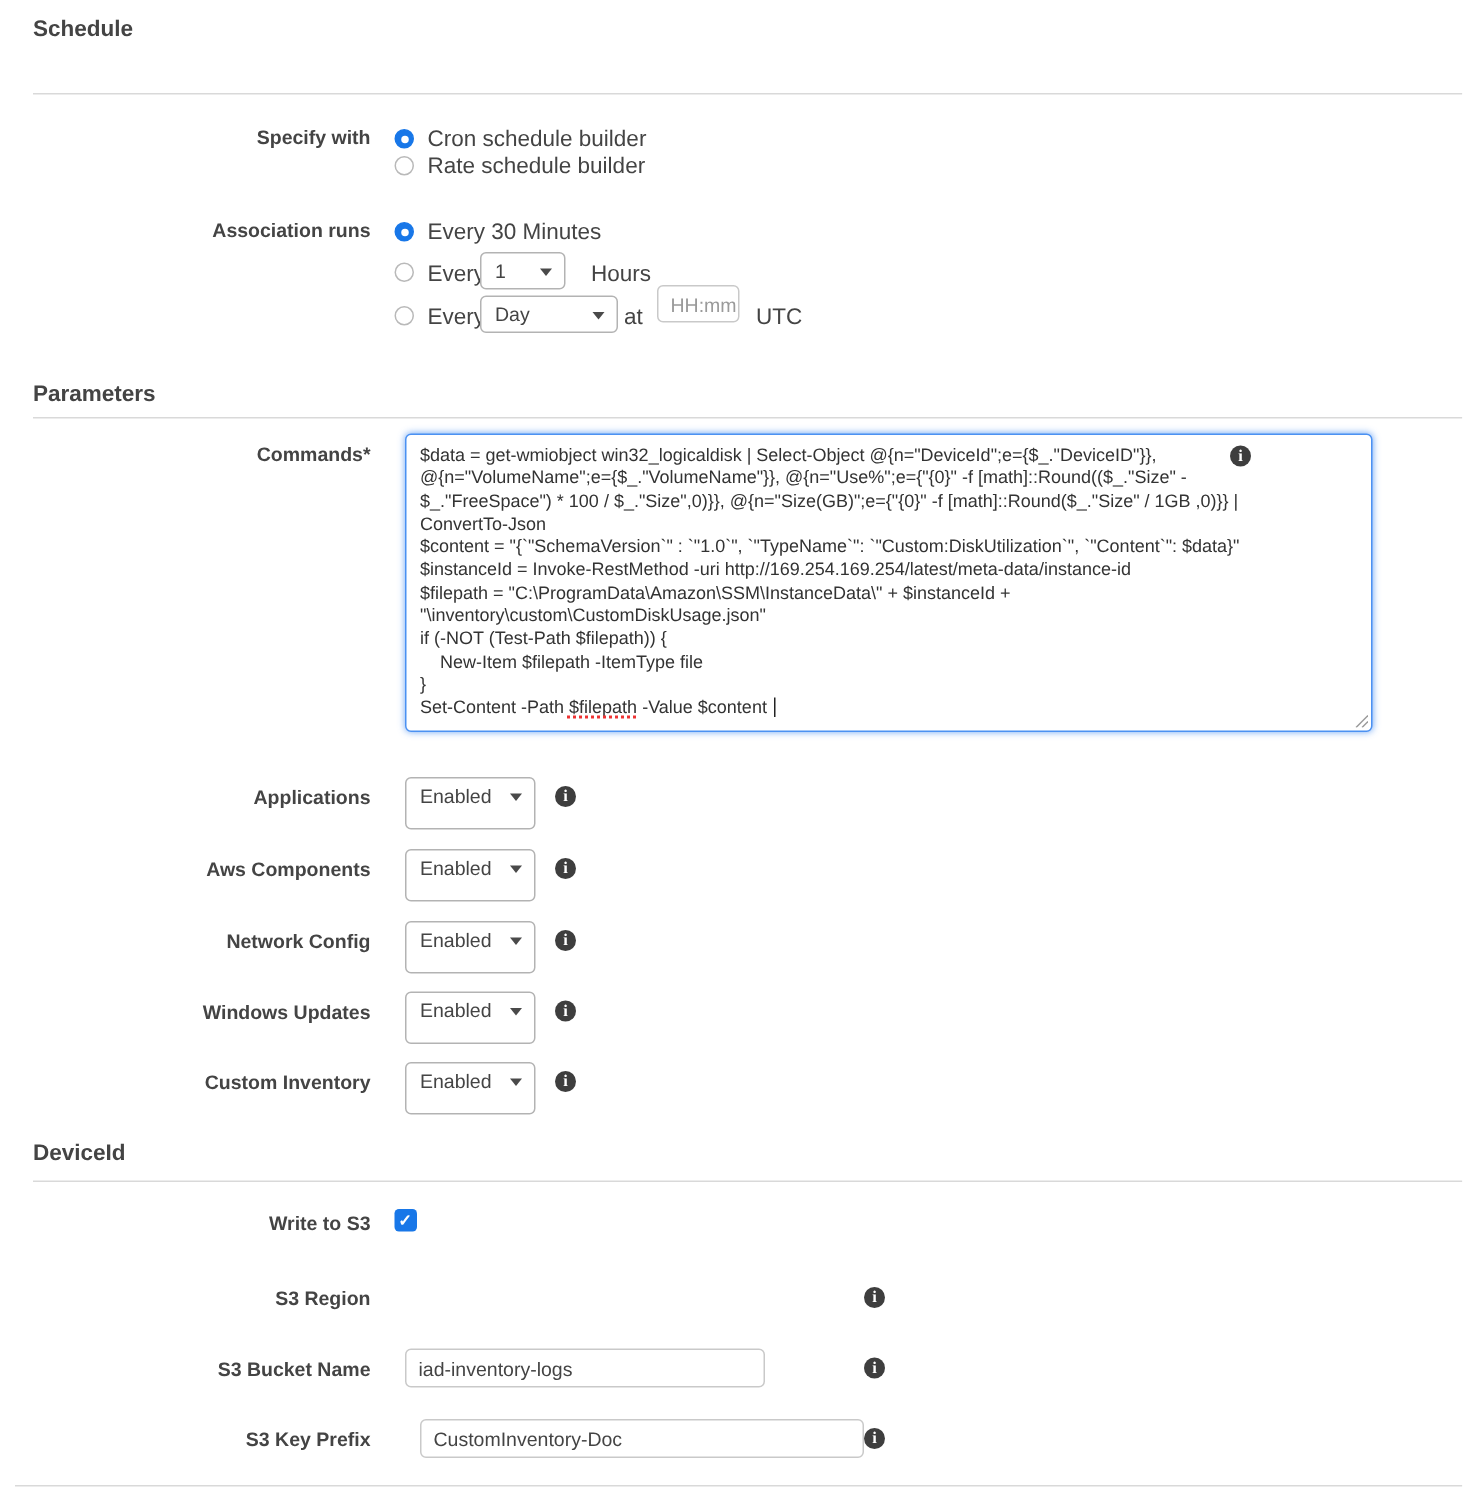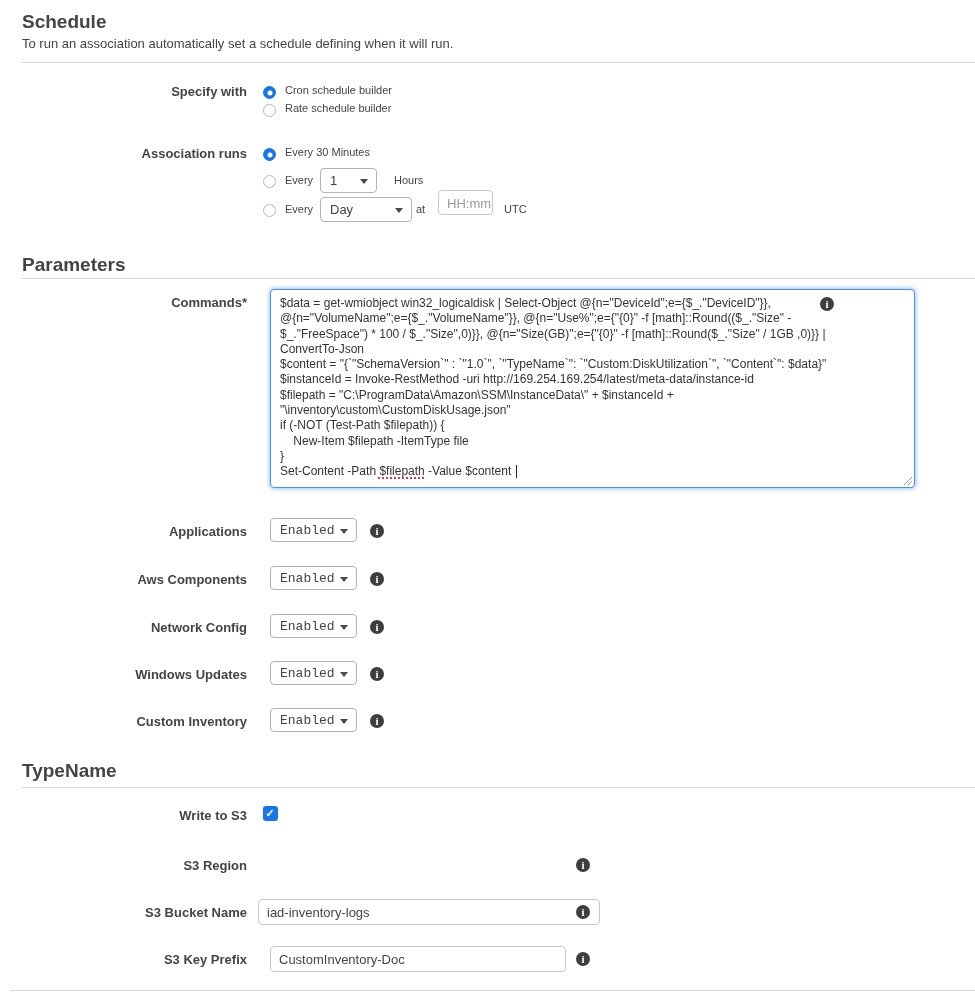--- a/index.html
+++ b/index.html
@@ -2,41 +2,41 @@
 <html><head>
 <meta charset="utf-8">
 <style>
   * { margin:0; padding:0; box-sizing:border-box; }
   html,body { background:#fff; }
   .page {
     position:relative; width:975px; height:1000px; background:#fff;
     font-family:"Liberation Sans", sans-serif; font-size:13px; color:#444;
     overflow:hidden;
   }
-  .sec-heading { position:absolute; left:22px; font-size:19px; font-weight:bold; color:#444; }
+  .sec-heading { position:absolute; left:22px; font-size:15px; font-weight:bold; color:#444; }
   .desc { position:absolute; left:22px; font-size:13px; color:#444; }
   .divider { position:absolute; left:22px; right:0; height:1px; background:#d9d9d9; }
 
   .flabel { position:absolute; left:0; width:247px; text-align:right; font-weight:bold; color:#444; font-size:13px; }
-  .opt-text { position:absolute; font-size:11px; color:#444; cursor:default; }
+  .opt-text { position:absolute; font-size:15px; color:#444; cursor:default; }
 
   .radio { position:absolute; width:13px; height:13px; border-radius:50%; }
   .radio.off { background:#fff; border:1.5px solid #b9b9b9; }
   .radio.on  { background:#1877e8; border:1.5px solid #1877e8; }
   .radio.on::after { content:""; position:absolute; left:50%; top:50%; transform:translate(-50%,-50%);
     width:5px; height:5px; border-radius:50%; background:#fff; }
 
   .checkbox { position:absolute; width:15px; height:15px; border-radius:3px; background:#1877e8; }
   .checkbox::after { content:"\2713"; position:absolute; left:2.5px; top:0.5px; color:#fff; font-size:11px; font-weight:bold; }
 
   .sel { position:absolute; height:25px; background:#fff; border:1px solid #b3b3b3; border-radius:4px; cursor:pointer; }
   .sel .sel-val { position:absolute; left:9px; top:4px; font-size:13px; color:#444; white-space:nowrap; }
   .sel .caret { position:absolute; right:8px; top:10px; width:0; height:0;
     border-left:4.5px solid transparent; border-right:4.5px solid transparent; border-top:5.5px solid #4a4a4a; }
-  .sel-enabled { width:87px; height:24px;font-family:Liberation Mono, monospace; }
+  .sel-enabled { width:87px; height:35px; }
 
   .tinput { position:absolute; height:26px; background:#fff; border:1px solid #c9c9c9; border-radius:4px;
     font-size:13px; color:#444; padding:5px 8px; white-space:nowrap; overflow:hidden; }
   .tinput.placeholder { color:#9a9a9a; }
 
   .info { position:absolute; width:14px; height:14px; border-radius:50%; background:#3e3e3e; cursor:pointer; }
   .info::after { content:"i"; position:absolute; width:100%; text-align:center; top:0;
     color:#fff; font-family:"Liberation Serif", serif; font-weight:bold; font-size:11px; line-height:14px; }
 
   #cmd-box { position:absolute; left:270px; top:289px; width:645px; height:199px; background:#fff;
@@ -72,31 +72,30 @@
   #lbl-apps { top:524px; }    #sel-apps { left:270px; top:518px; }    #info-apps { left:370px; top:524px; }
   #lbl-awscomp { top:572px; } #sel-awscomp { left:270px; top:566px; } #info-awscomp { left:370px; top:572px; }
   #lbl-netcfg { top:620px;text-align:right; }  #sel-netcfg { left:270px; top:614px; }  #info-netcfg { left:370px; top:620px; }
   #lbl-winupd { top:667px; }  #sel-winupd { left:270px; top:661px; }  #info-winupd { left:370px; top:667px; }
   #lbl-custinv { top:714px; } #sel-custinv { left:270px; top:708px; } #info-custinv { left:370px; top:714px; }
 
   #h-advanced { top:760px; }
   #div3 { top:787px; }
   #lbl-writes3 { top:808px;padding-left:29px; } #chk-writes3 { left:263px; top:806px; }
   #lbl-s3region { top:858px; } #inp-s3region { left:270px; top:852px; width:296px; } #info-s3region { left:576px; top:858px; }
-  #lbl-s3bucket { top:905px; } #inp-s3bucket { left:258px; top:899px; width:342px; } #info-s3bucket { left:576px; top:905px; }
-  #lbl-s3key { top:952px; }    #inp-s3key { left:270px; top:946px; width:296px; }    #info-s3key { left:576px; top:952px; }
+  #lbl-s3bucket { top:905px; } #inp-s3bucket { left:270px; top:899px; width:240px; } #info-s3bucket { left:576px; top:905px; }
+  #lbl-s3key { top:952px; }    #inp-s3key { left:280px; top:946px; width:296px; }    #info-s3key { left:576px; top:952px; }
   #div4 { top:990px; left:10px; }
 </style>
 </head>
 <body>
 
 <div class="page">
 
   <div class="sec-heading" id="h-schedule">Schedule</div>
-  <div class="desc" id="schedule-desc">To run an association automatically set a schedule defining when it will run.</div>
   <div class="divider" id="div1"></div>
 
   <div class="flabel" id="lbl-specify">Specify with</div>
   <span class="radio on" id="radio-cron"></span>
   <div class="opt-text" id="txt-cron">Cron schedule builder</div>
   <span class="radio off" id="radio-rate"></span>
   <div class="opt-text" id="txt-rate">Rate schedule builder</div>
 
   <div class="flabel" id="lbl-assoc">Association runs</div>
   <span class="radio on" id="radio-30min"></span>
@@ -174,21 +173,21 @@
   </div>
   <span class="info" id="info-winupd"></span>
 
   <div class="flabel" id="lbl-custinv">Custom Inventory</div>
   <div class="sel sel-enabled" id="sel-custinv">
     <span class="sel-val">Enabled</span>
     <span class="caret"></span>
   </div>
   <span class="info" id="info-custinv"></span>
 
-  <div class="sec-heading" id="h-advanced">TypeName</div>
+  <div class="sec-heading" id="h-advanced">DeviceId</div>
   <div class="divider" id="div3"></div>
 
   <div class="flabel" id="lbl-writes3">Write to S3</div>
   <span class="checkbox" id="chk-writes3"></span>
 
   <div class="flabel" id="lbl-s3region">S3 Region</div>
   <span class="info" id="info-s3region"></span>
 
   <div class="flabel" id="lbl-s3bucket">S3 Bucket Name</div>
   <div class="tinput" id="inp-s3bucket">iad-inventory-logs</div>

